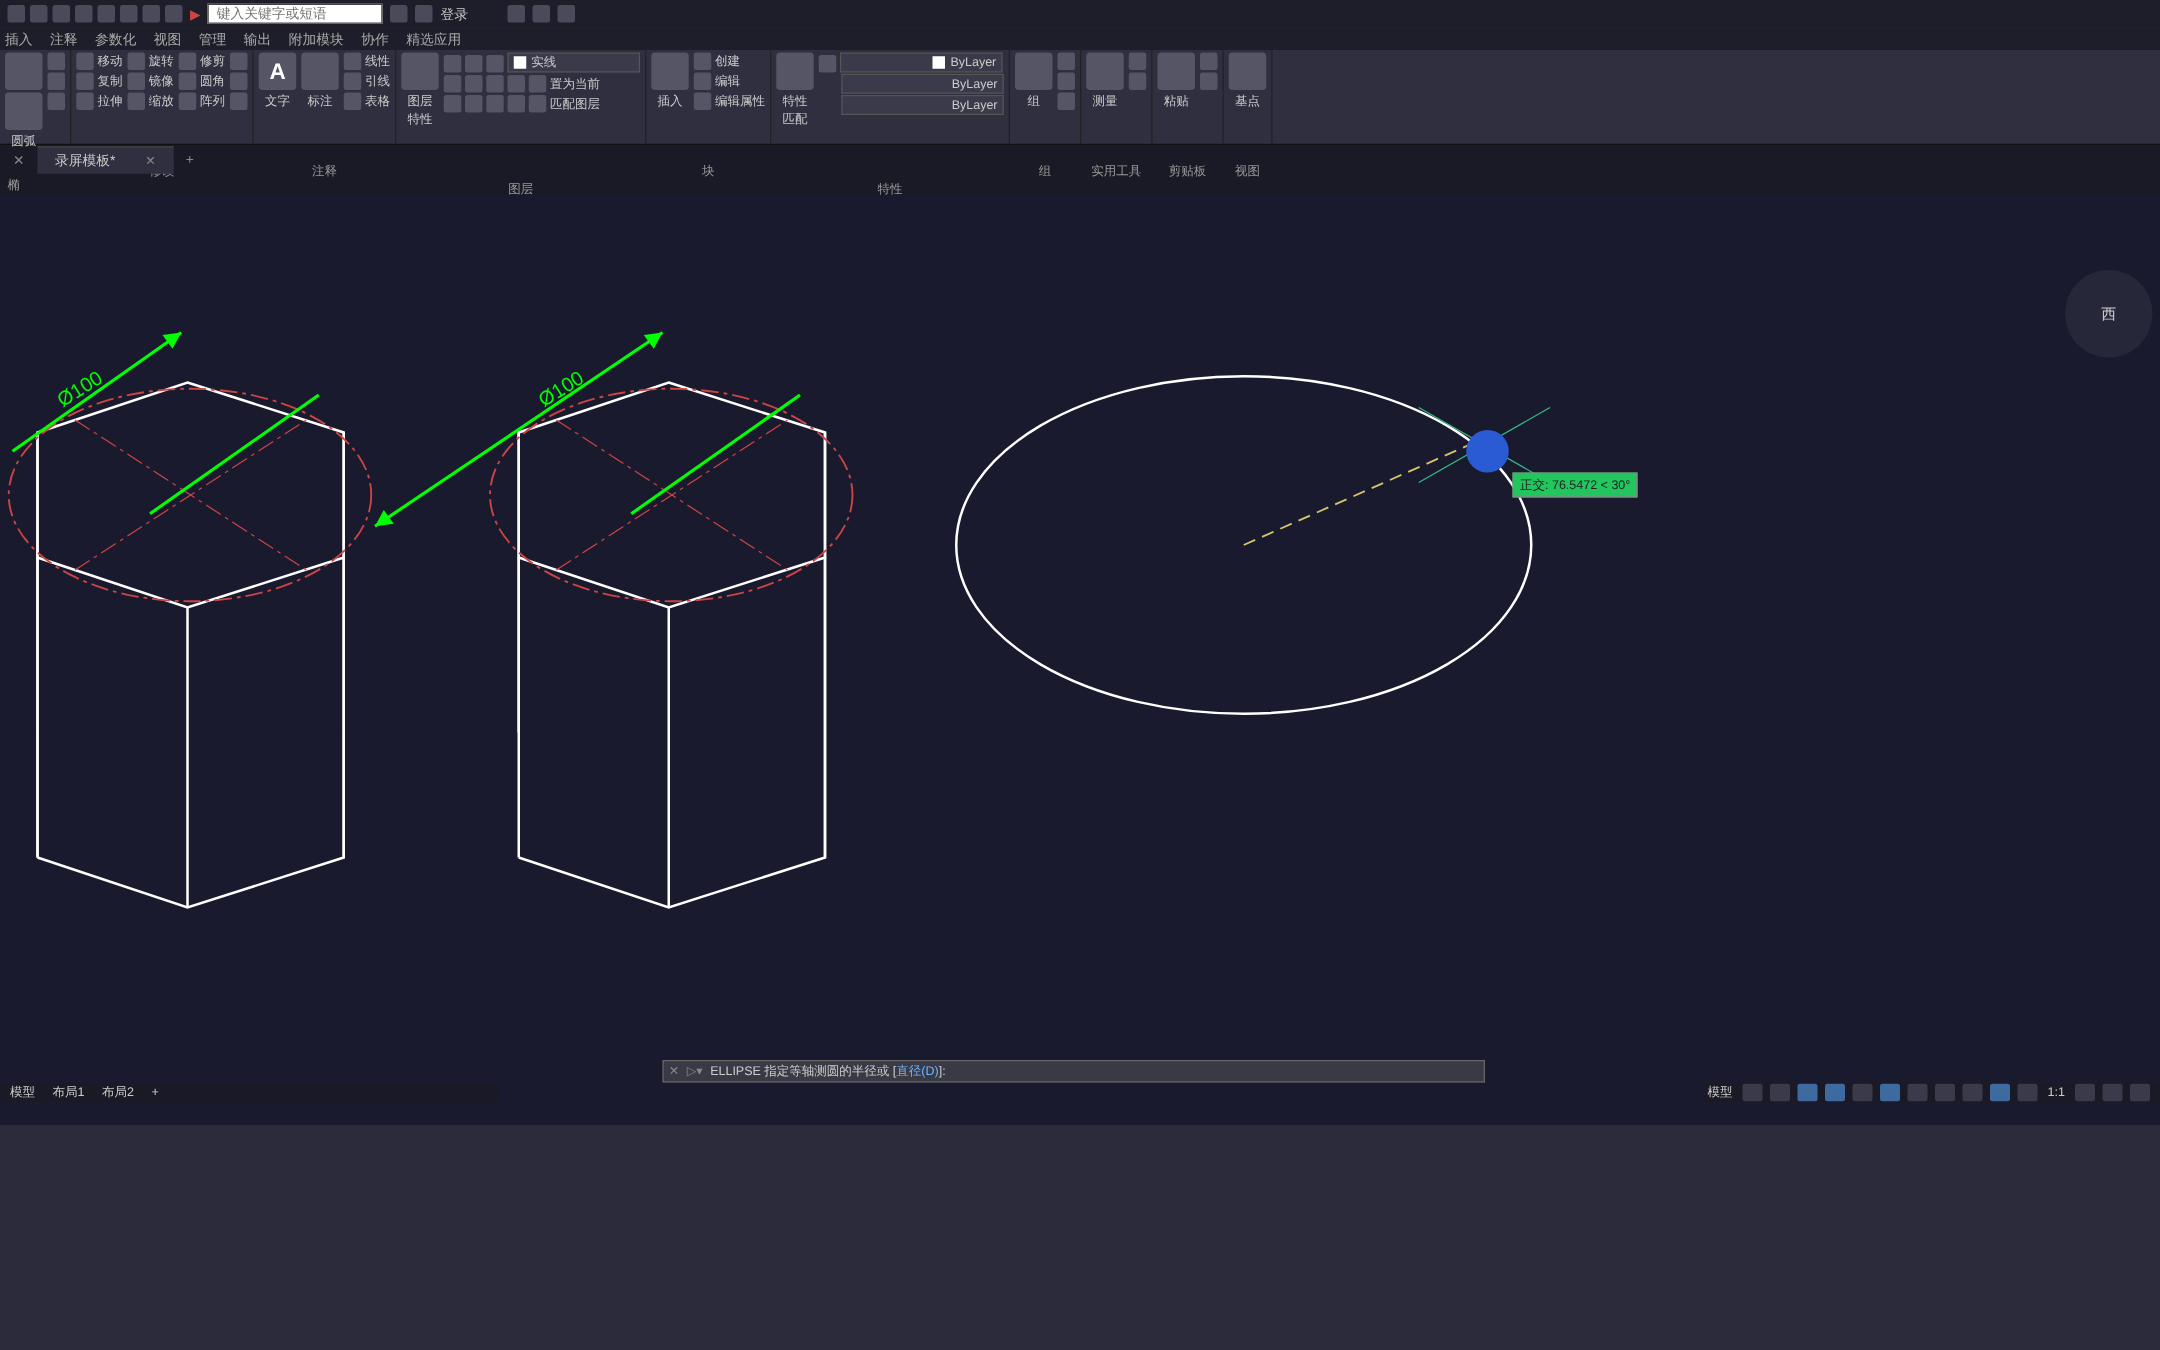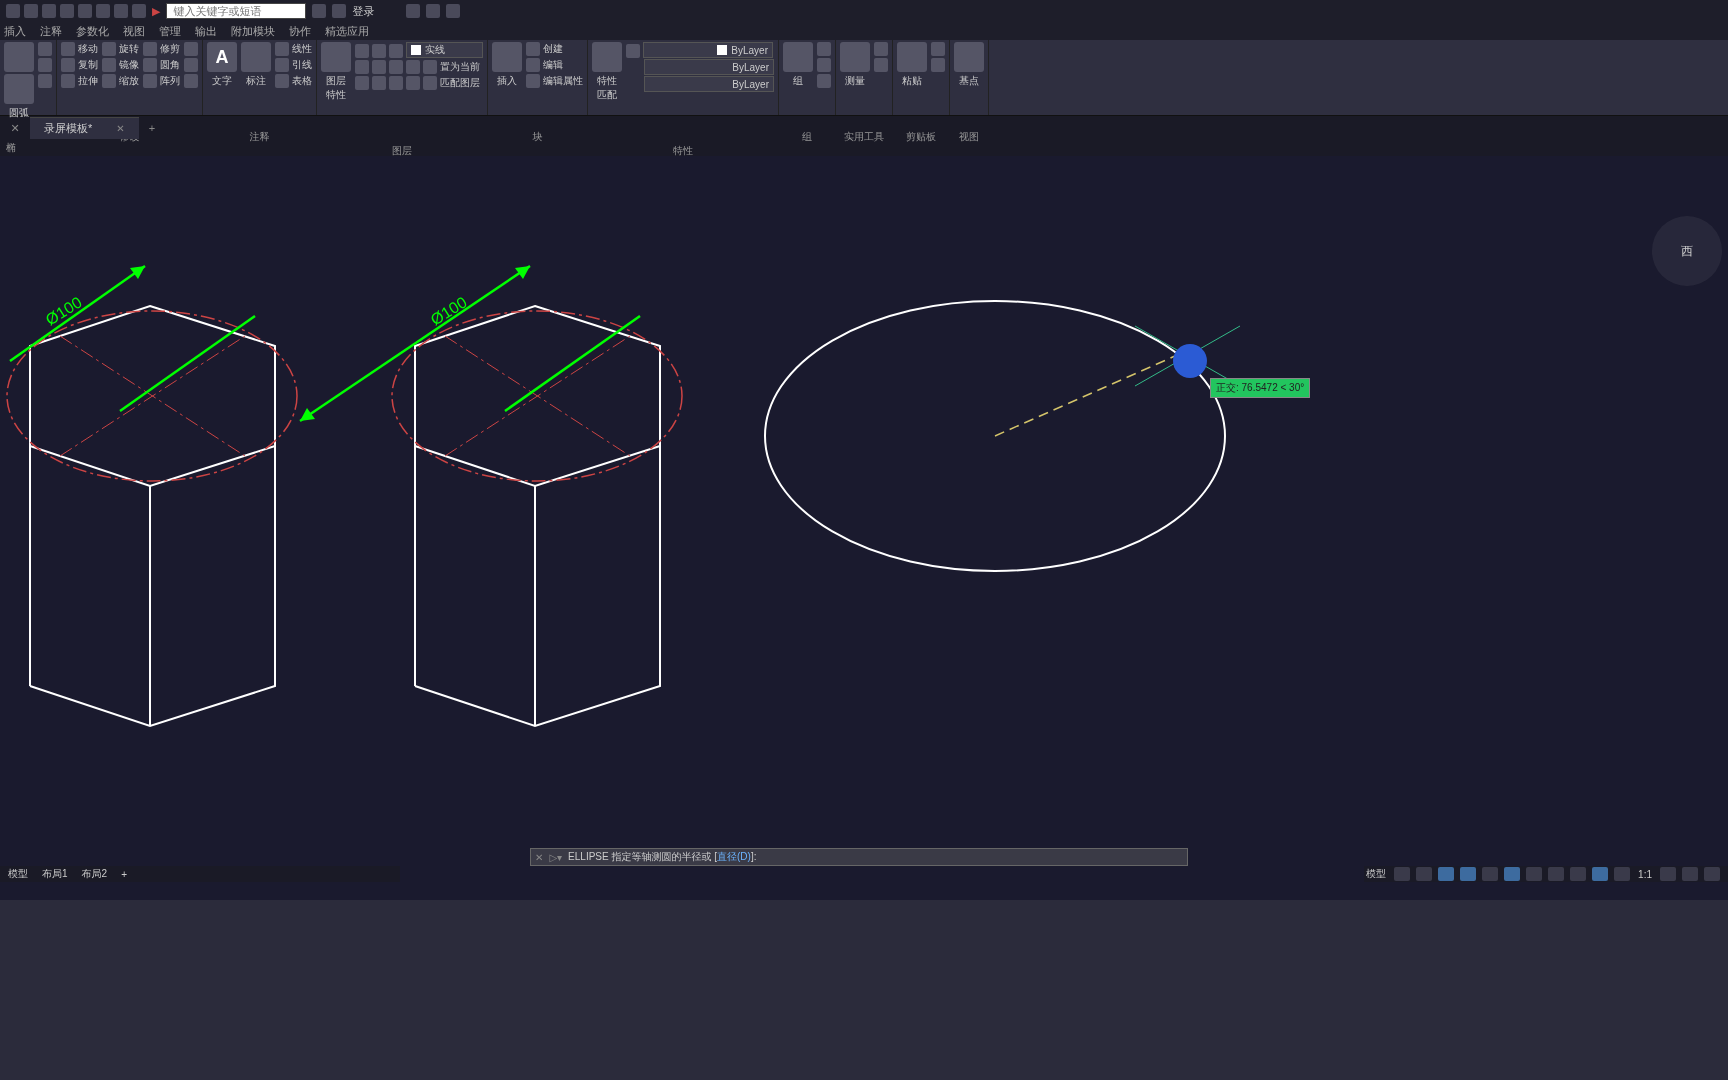--- a/index.html
+++ b/index.html
@@ -22,21 +22,21 @@
 
 .ribbon { background: #2f2f40; height: 76px; display: flex; border-bottom: 1px solid #111; }
 .panel { display: flex; flex-direction: column; border-right: 1px solid #222; padding: 2px 4px; }
 .panel .body { flex: 1; display: flex; gap: 4px; align-items: flex-start; }
 .panel .label { font-size: 10px; color: #999; text-align: center; padding-top: 2px; margin-top: 40px; }
 .col { display: flex; flex-direction: column; gap: 2px; }
 .row { display: flex; align-items: flex-end; gap: 3px; font-size: 10px; color: #ccc; }
 .row .ico { width: 14px; height: 14px; background: #556; border-radius: 2px; flex-shrink: 0; }
 .big-ico { width: 30px; height: 30px; background: #556; border-radius: 3px; }
 .big-btn { display: flex; flex-direction: column; align-items: center; gap: 2px; font-size: 10px; color: #ccc; }
-.layer-sel { background: #3a3a4a; border: 1px solid #555; color: #ccc; font-size: 10px; padding: 1px 4px; width: 77px; height: 16px; display: flex; align-items: center; }
+.layer-sel { background: #3a3a4a; border: 1px solid #555; color: #ccc; font-size: 10px; padding: 1px 4px; width: 106px; height: 16px; display: flex; align-items: center; }
 .prop-sel { background: #3a3a4a; border: 1px solid #555; color: #ccc; font-size: 10px; padding: 1px 4px; width: 130px; height: 16px; display: flex; align-items: center; justify-content: flex-end; }
 
 
 .doc-tabs { height: 24px; background: #1a1a26; display: flex; align-items: center; font-size: 11px; color: #ccc; }
 .doc-tabs .start { width: 30px; text-align: center; color: #888; }
 .doc-tabs .tab { background: #2f2f40; padding: 3px 14px; display: flex; align-items: center; gap: 24px; border-top: 1px solid #444; }
 .doc-tabs .tab .x { color: #888; font-size: 10px; }
 .doc-tabs .plus { padding: 0 10px; color: #888; }
 
 

